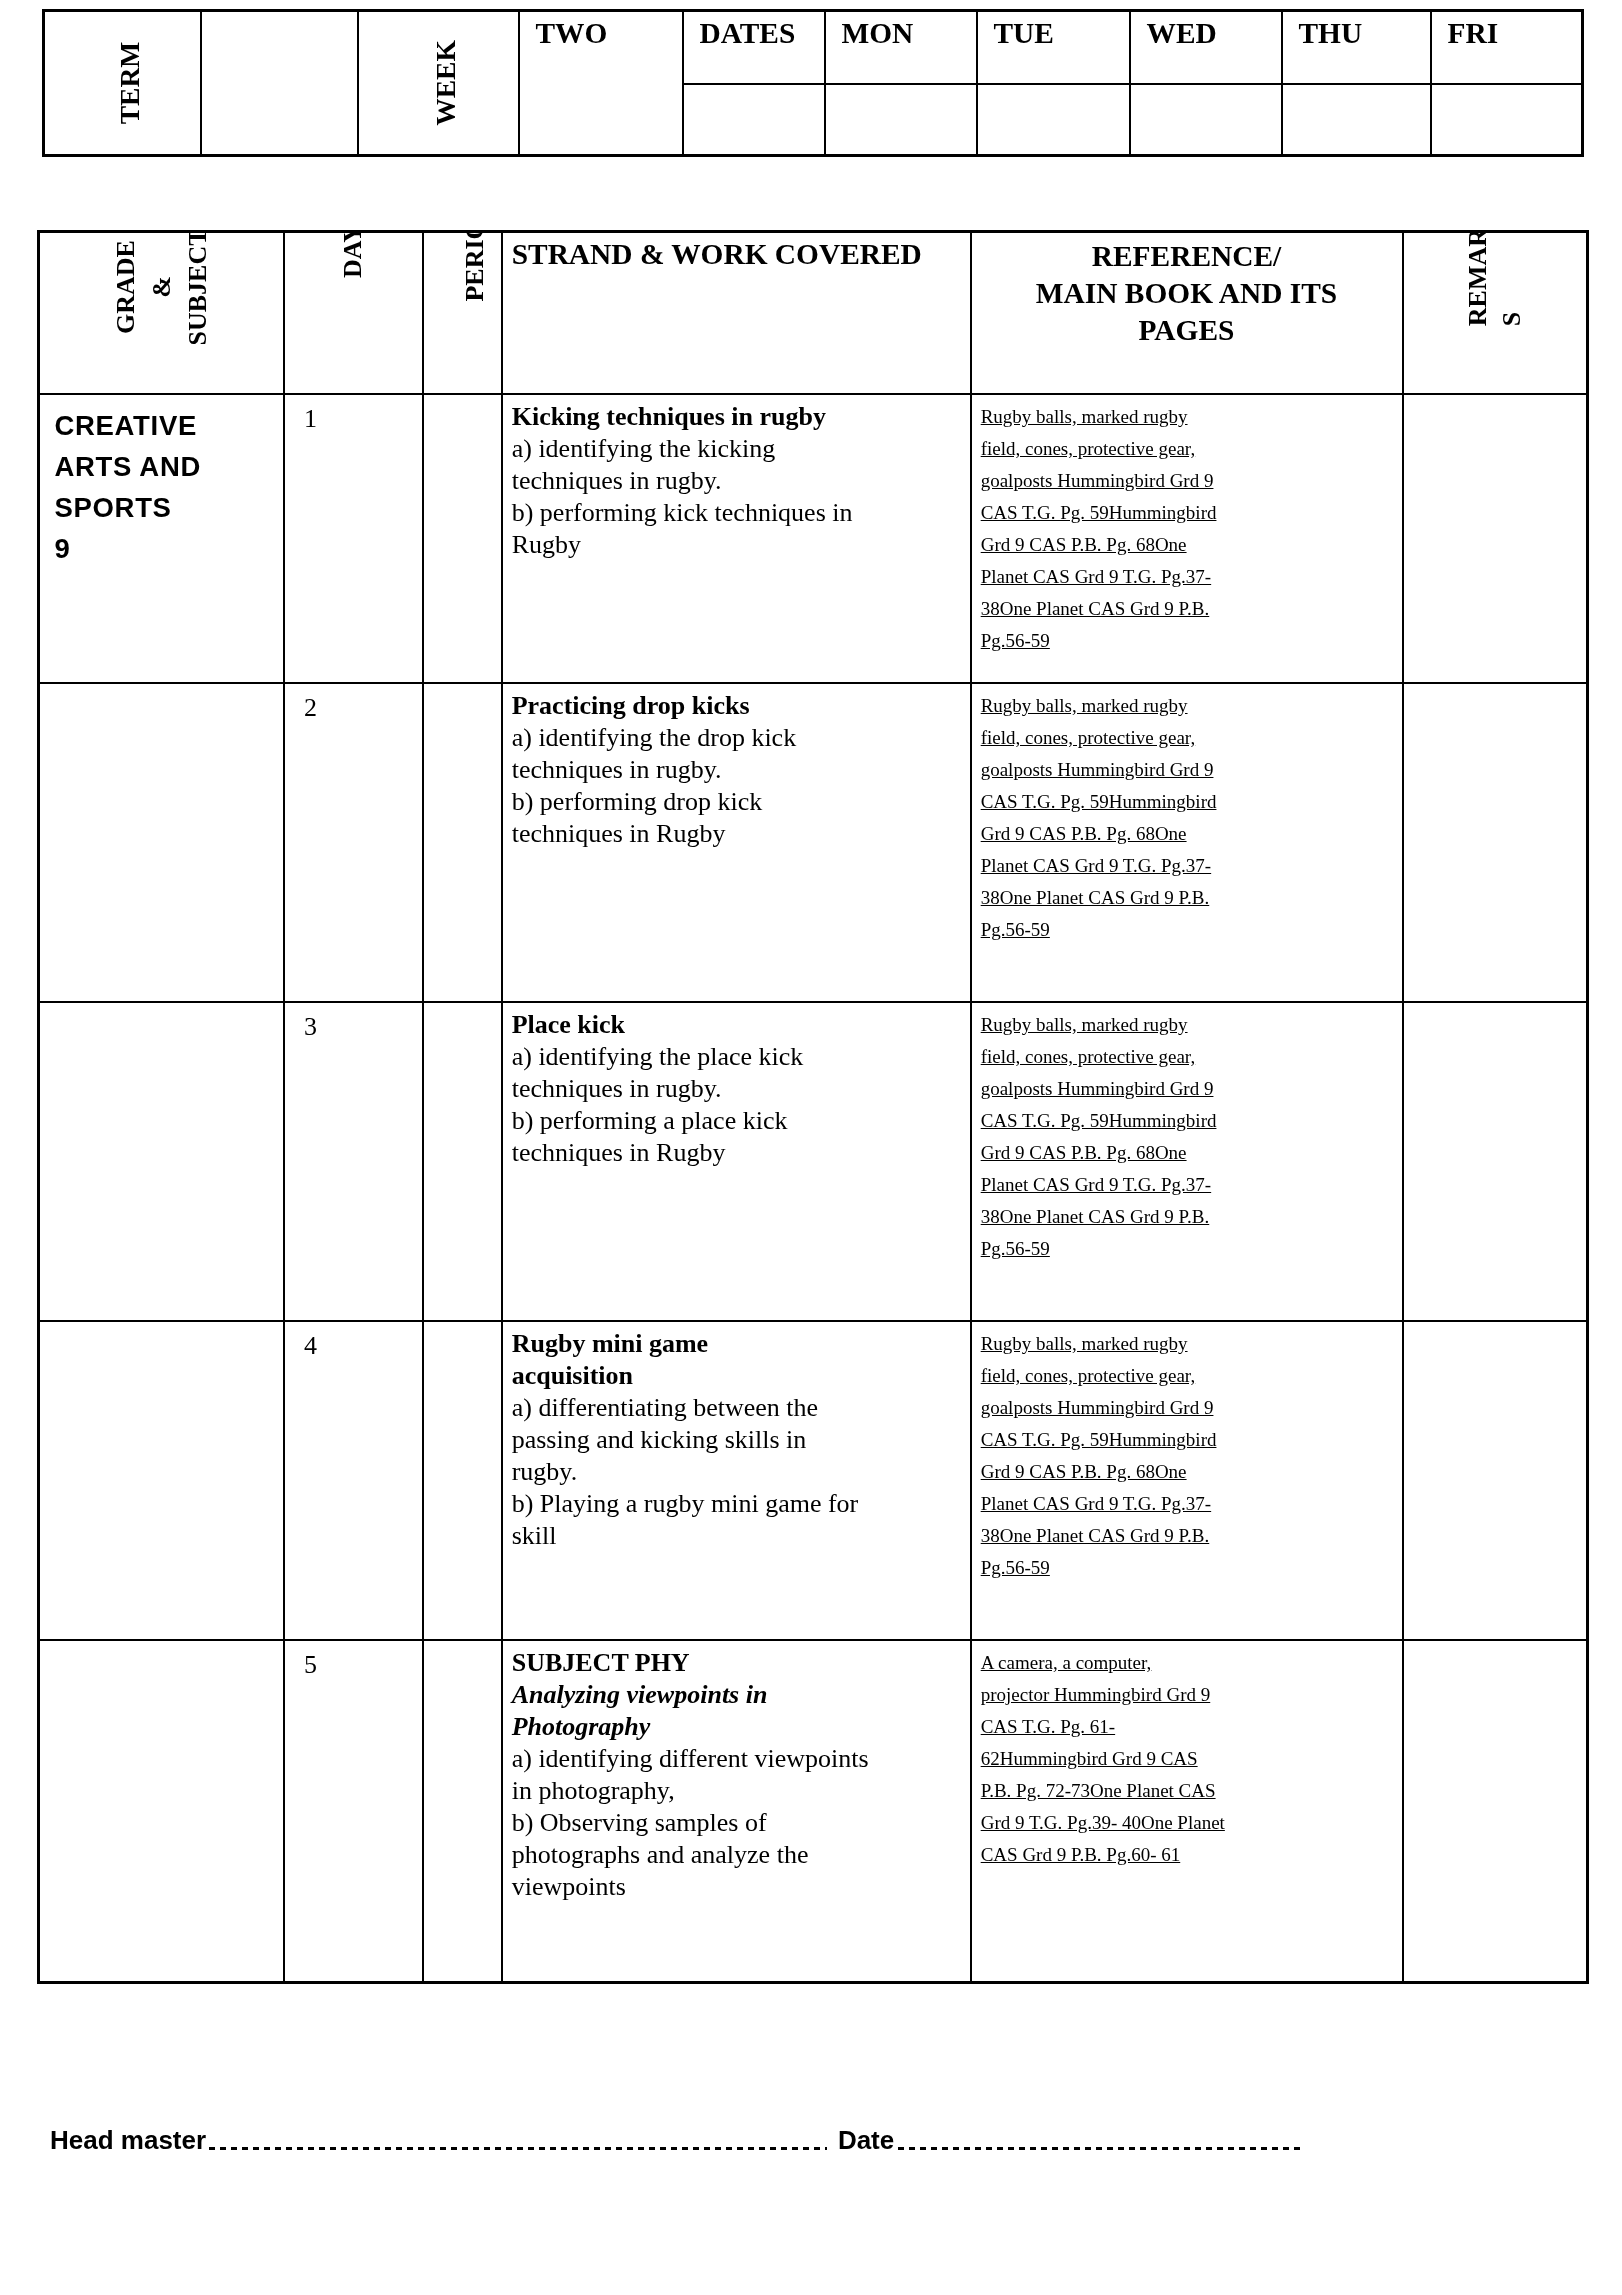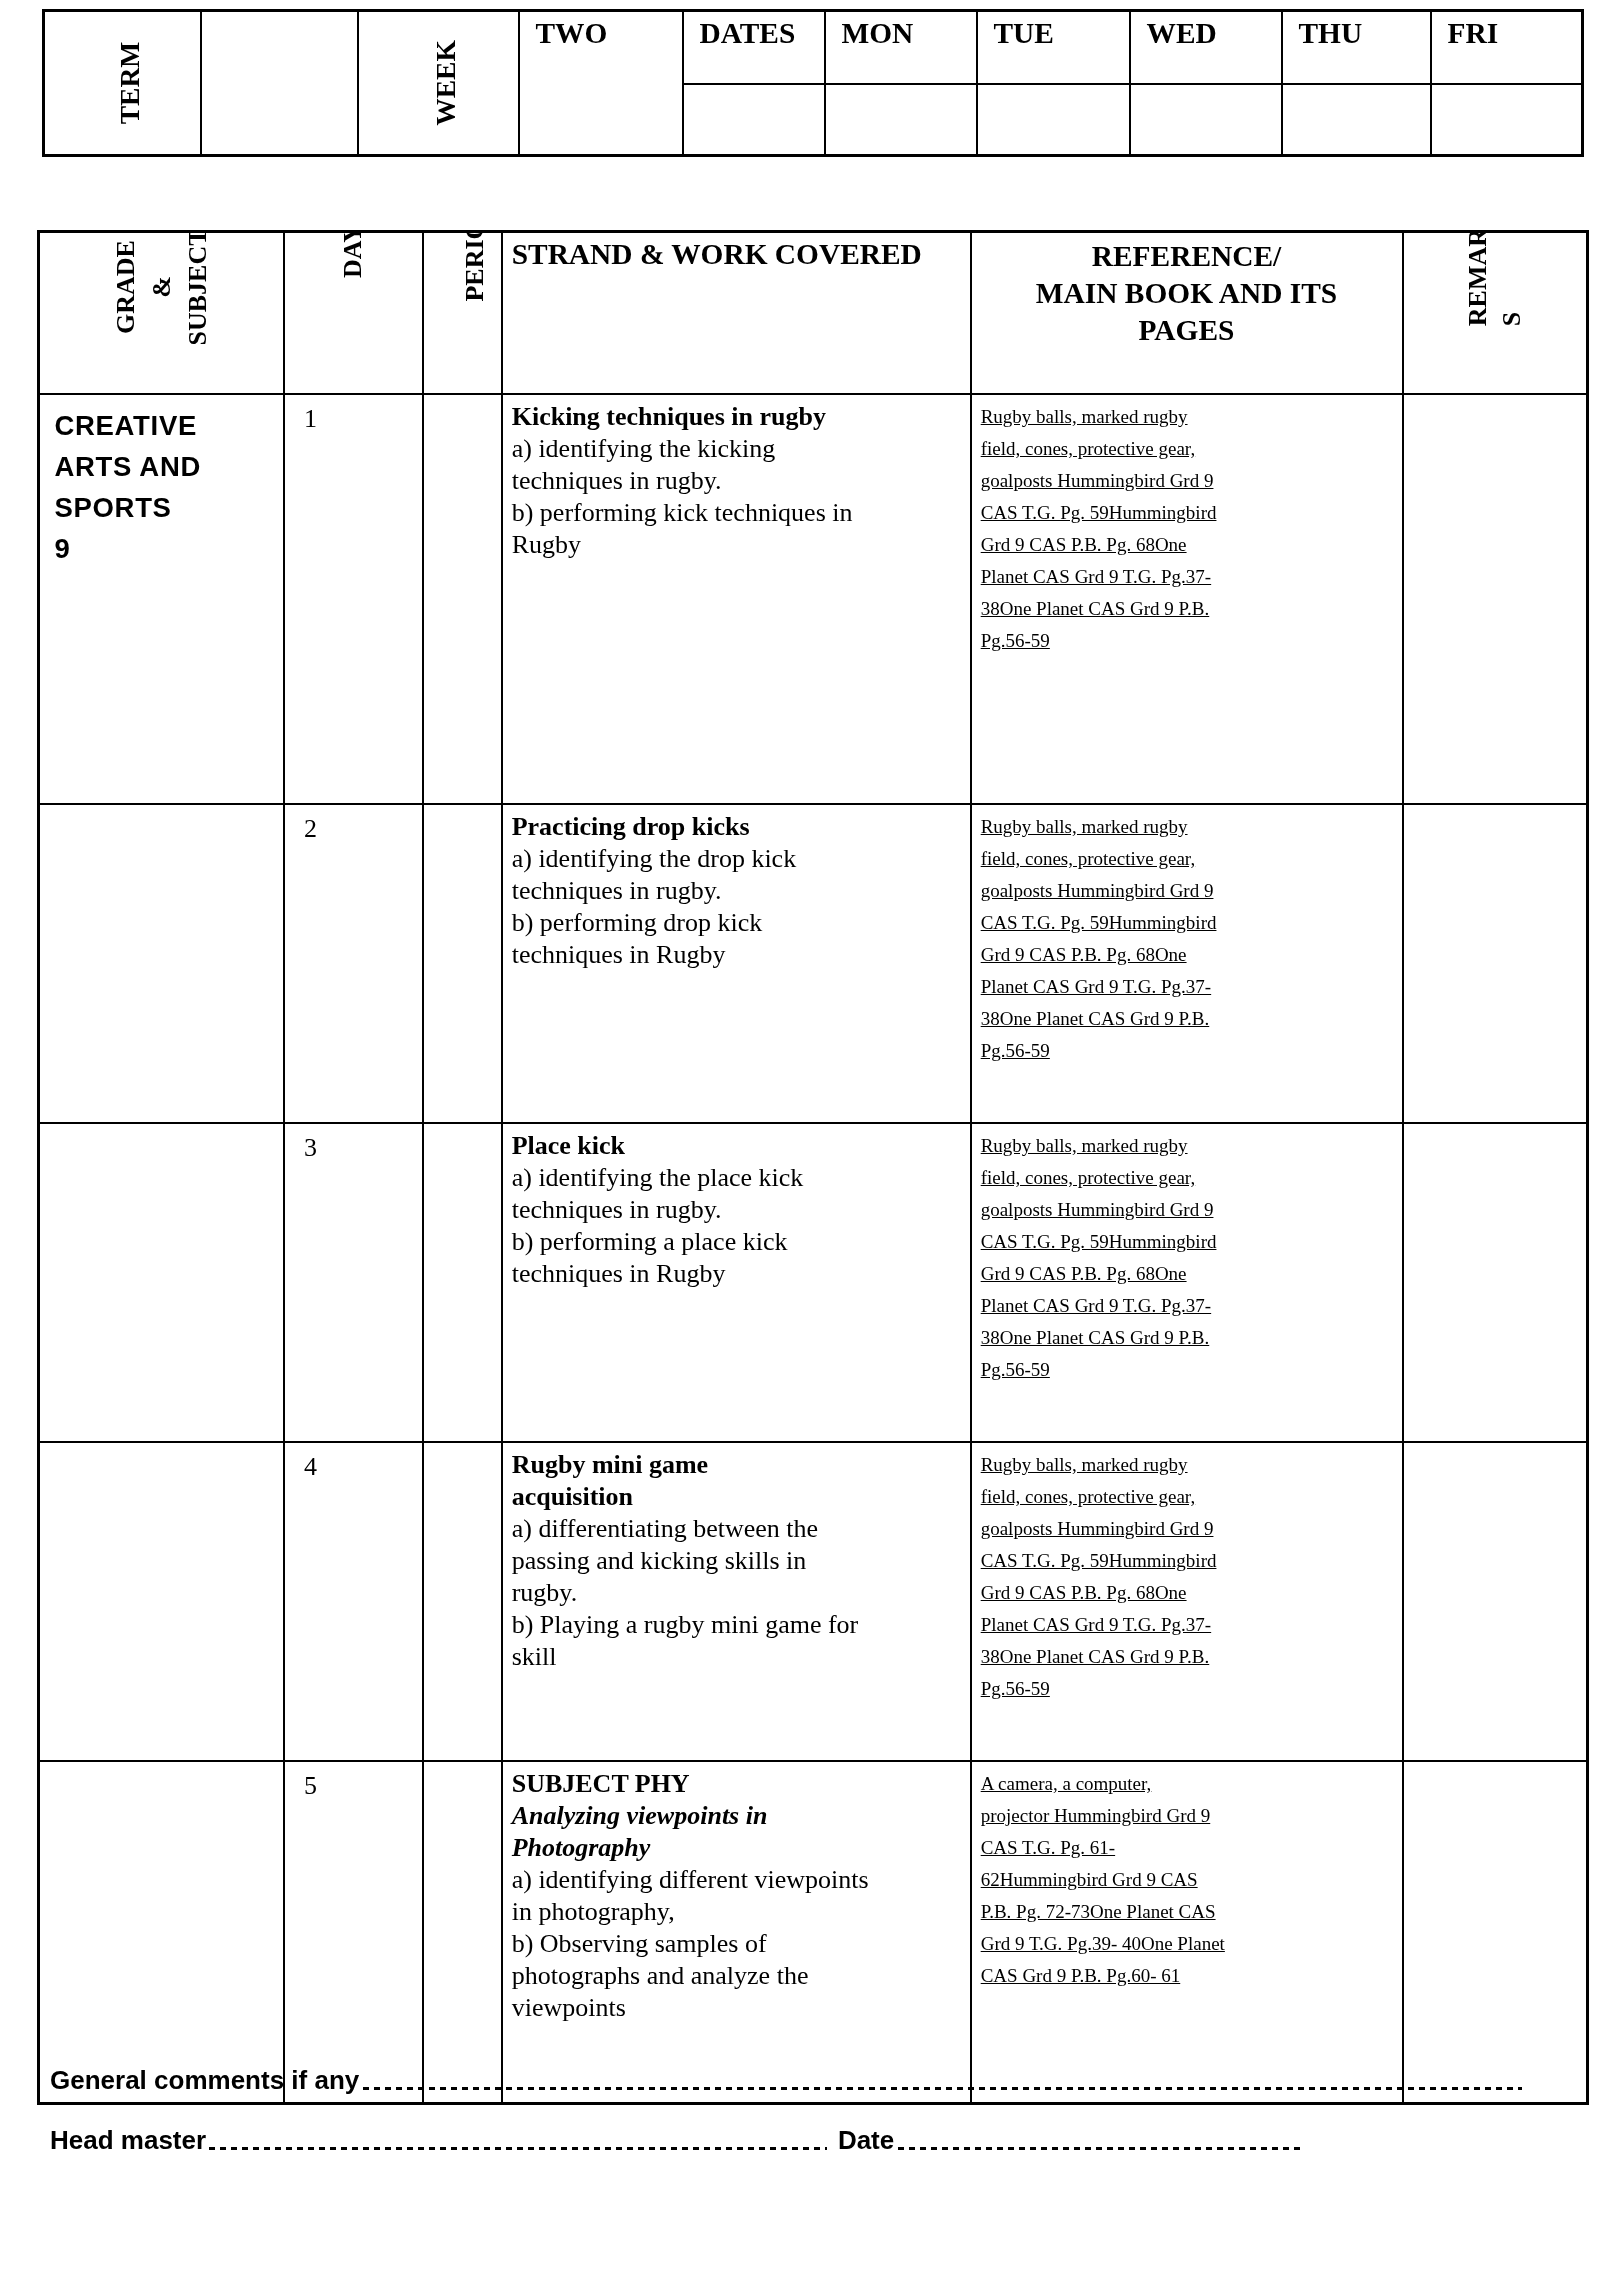--- a/index.html
+++ b/index.html
@@ -158,21 +158,21 @@
       </td>
       <td class="ref-h pre">REFERENCE/
 MAIN BOOK AND ITS
 PAGES</td>
       <td class="vcell">
         <span class="vtext vsmall vleft pre">REMARK
 S</span>
       </td>
     </tr>
 
-    <tr style="height:410px">
+    <tr style="height:289px">
       <td class="grade-cell">
         <div class="grade-text pre">CREATIVE
 ARTS AND
 SPORTS
 9</div>
       </td>
       <td class="day-cell">1</td>
       <td></td>
       <td class="strand-cell">
         <div class="sh pre">Kicking techniques in rugby</div>
@@ -283,24 +283,20 @@
 CAS T.G. Pg. 61-
 62Hummingbird Grd 9 CAS
 P.B. Pg. 72-73One Planet CAS
 Grd 9 T.G. Pg.39- 40One Planet
 CAS Grd 9 P.B. Pg.60- 61</td>
       <td></td>
     </tr>
   </tbody>
     </table>
 
-  <div class="fline fl1">
-    <span class="flabel">General comments if any</span>
-    <span class="dots dots1"></span>
-  </div>
 
   <div class="fline fl2">
     <span class="flabel">Head master</span>
     <span class="dots dots2"></span>
     <span class="flabel date-label">Date</span>
     <span class="dots dots3"></span>
   </div>
 
 </div>
 

